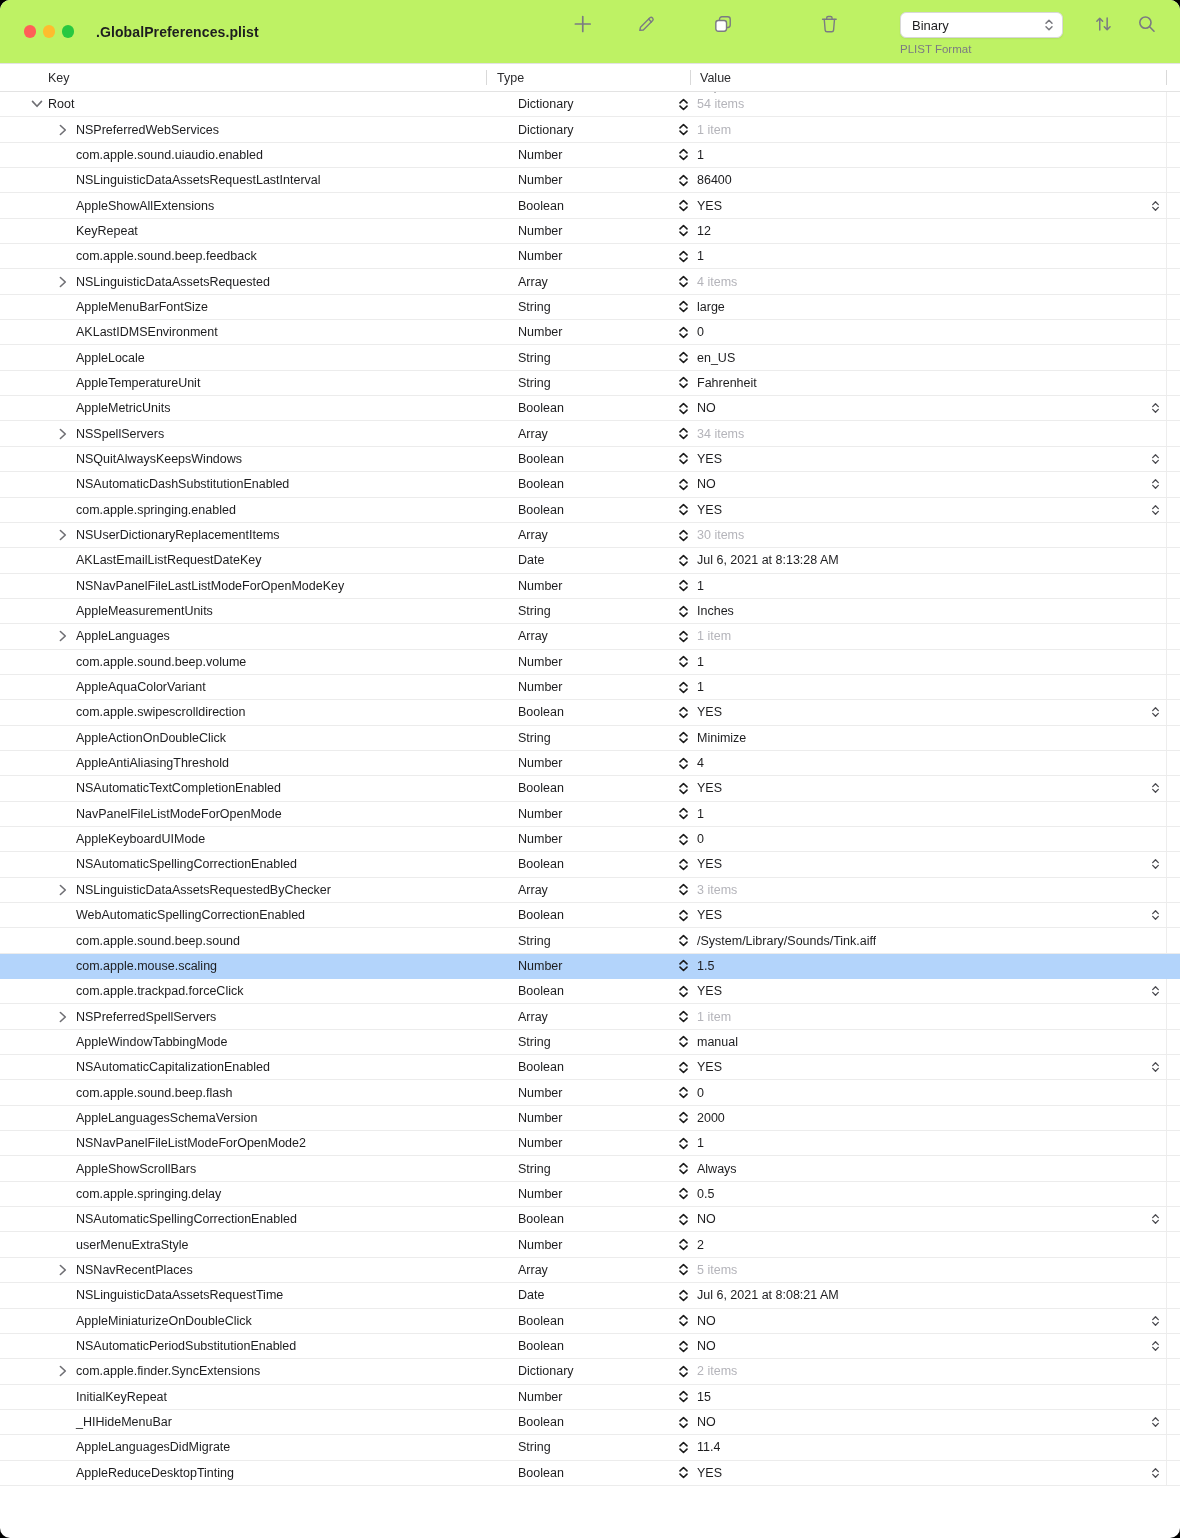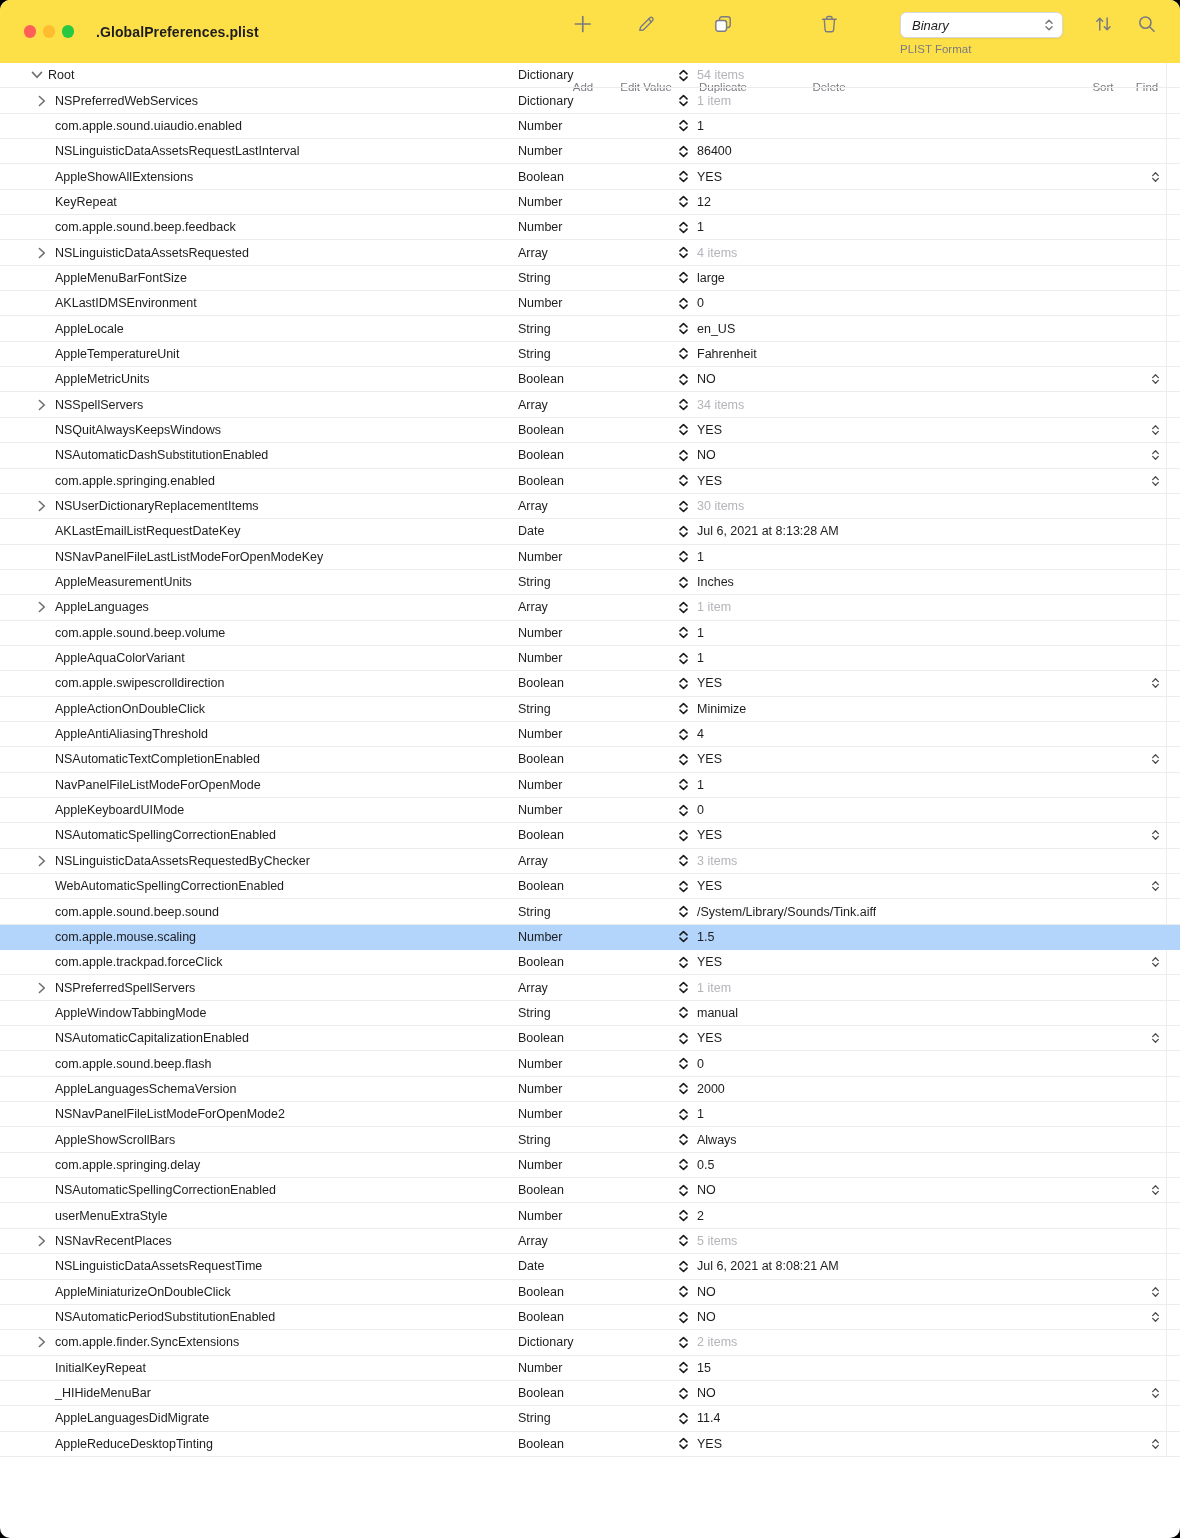--- a/index.html
+++ b/index.html
@@ -3,36 +3,36 @@
 <meta charset="utf-8">
 <style>
   html,body { margin:0; padding:0; background:#000; }
   .window {
     position:relative; width:1180px; height:1538px; background:#fff;
     border-radius:10px; overflow:hidden;
     font-family:"Liberation Sans","DejaVu Sans",sans-serif;
     color:#1d1d1f;
   }
   
-  .titlebar { position:relative; height:63px; background:#fde047; }
+  .titlebar { position:relative; height:63px; background:#bef264; }
   .traffic { position:absolute; top:25px; width:12.5px; height:12.5px; border-radius:50%; }
   .t-red { left:23.5px; } .t-yellow { left:42.5px; } .t-green { left:61.5px; }
   .title {
     position:absolute; left:96px; top:0; height:63px; display:flex; align-items:center;
     font-size:14px; font-weight:700; letter-spacing:.1px;
   }
   .tool { position:absolute; top:12px; transform:translateX(-50%); display:flex; flex-direction:column; align-items:center; color:#7b7b82;gap:44px; }
   .tool .icn { height:24px; display:flex; align-items:center; justify-content:center; }
   .tool .tlabel { font-size:11.5px; margin-top:1px; white-space:nowrap; }
   .tool svg { stroke:#7b7b82; fill:none; stroke-linecap:round; stroke-linejoin:round; }
   .format-select {
     position:absolute; left:900px; top:12px; width:163px; height:26px; box-sizing:border-box;
     background:#fff; border:1px solid #d8d8d8; border-radius:6px;
     box-shadow:0 1px 2px rgba(0,0,0,.07);
-    display:flex; align-items:center; padding:0 8px 0 11px; font-size:13px; color:#1d1d1f;font-style:italic;
+    display:flex; align-items:center; padding:0 8px 0 11px; font-size:13px; color:#1d1d1f;
   }
   .format-select .sel-chev { margin-left:auto; display:flex; }
   .format-label { position:absolute; left:900px; top:43px; width:163px; text-align:left; font-size:11.5px; color:#7b7b82; }
   
   .colhead {
     position:relative; height:29px; box-sizing:border-box;
     border-top:1px solid #e3e3e3; border-bottom:1px solid #e3e3e3;
     font-size:12.5px; color:#2b2b2e; background:#fff;
   }
   .colhead .hlabel { position:absolute; top:0; height:27px; display:flex; align-items:center; }
@@ -42,21 +42,21 @@
   
   .table-body { position:relative; }
   .vline { position:absolute; left:1166px; top:0; bottom:0; width:1px; background:#ededed; }
   .row {
     position:relative; height:25.35px; box-sizing:border-box;
     display:flex; align-items:center; font-size:12.5px;
     border-bottom:1px solid #ececec;
   }
   .row.selected { background:#B3D4FB; border-bottom-color:#B3D4FB; }
   .key-cell { flex:0 0 486px; box-sizing:border-box; display:flex; align-items:center; padding-left:31px; min-width:0; }
-  .row.indent1 .key-cell { padding-left:38px; }
+  .row.indent1 .key-cell { padding-left:59px; }
   .disclosure { width:17px; flex:0 0 17px; display:flex; align-items:center; }
   .disclosure svg { display:none; }
   .row.disc-down .chev-down { display:block; }
   .row.disc-right .chev-right { display:block; }
   .key-label { white-space:nowrap; }
   .type-cell { flex:0 0 186px; box-sizing:border-box; padding-left:32px; white-space:nowrap; }
   .value-cell { flex:1 1 auto; min-width:0; display:flex; align-items:center; padding-left:6px; }
   .stepper { width:12px; flex:0 0 12px; display:flex; align-items:center; }
   .value-label { margin-left:7px; white-space:nowrap; overflow:hidden; text-overflow:ellipsis; }
   .value-label.muted { color:#b4b4ba; }
@@ -137,20 +137,28 @@
       <span class="icn">
         <svg width="20" height="20" viewBox="0 0 20 20" stroke-width="1.6">
             <circle cx="8.6" cy="8.6" r="5.6"></circle>
             <path d="M12.8 12.8 L17.2 17.2"></path>
           </svg>
       </span>
       <span class="tlabel">Find</span>
     </div>
   </div>
 
+  <div class="colhead">
+    <span class="hlabel h-key">Key</span>
+    <span class="hlabel h-type">Type</span>
+    <span class="hlabel h-value">Value</span>
+    <span class="hdiv hd1"></span>
+    <span class="hdiv hd2"></span>
+    <span class="hdiv hd3"></span>
+  </div>
 
   <div class="table-body">
     <div class="vline"></div>
   <div class="row indent0 disc-down">
     <div class="cell key-cell">
       <span class="disclosure">
         <svg class="chev-down" width="12" height="8" viewBox="0 0 12 8" fill="none" stroke="#6e6e73" stroke-width="1.6" stroke-linecap="round" stroke-linejoin="round">
               <path d="M1.5 1.4 L6 6.3 L10.5 1.4"></path>
             </svg>
 

